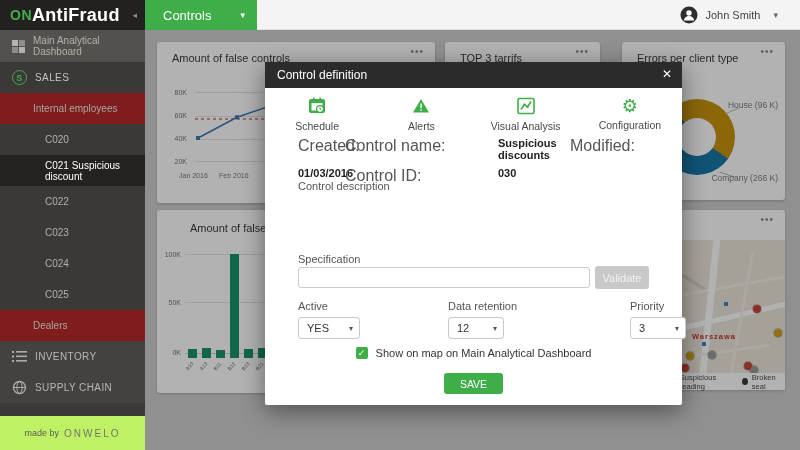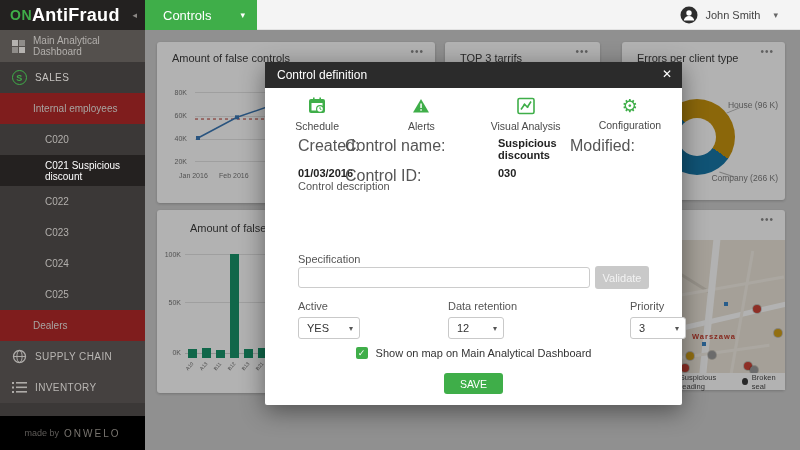--- a/index.html
+++ b/index.html
@@ -20,21 +20,21 @@
 
   
   #sidebar { position:absolute; left:0; top:30px; width:145px; height:420px; background:#3b3837; z-index:25; }
   .srow { display:flex; align-items:center; height:31px; font-size:10px; color:#b3b0ad; cursor:pointer; }
   .srow.top { height:32px; background:#54504d; padding-left:12px; gap:8px;}
   .srow.section { background:#3b3837; padding-left:12px; gap:8px; color:#c6c3c0; letter-spacing:.4px;}
   .srow.section2 { background:#454140; padding-left:12px; gap:8px; color:#b9b6b3; letter-spacing:.4px;}
   .srow.group { background:#7f1d1d; padding-left:33px; color:#a8a5a2;}
   .srow.child { background:#3b3837; padding-left:45px; }
   .srow.child.active { background:#242120; color:#ffffff; }
-  #side-footer { position:absolute; bottom:0; left:0; width:145px; height:34px; background:#000000; display:flex; align-items:center; justify-content:center; gap:5px;}
+  #side-footer { position:absolute; bottom:0; left:0; width:145px; height:34px; background:#bef264; display:flex; align-items:center; justify-content:center; gap:5px;}
   #side-footer .mb { font-size:9px; color:#5f5c59;}
   #side-footer .brand { font-size:10px; color:#78746f; letter-spacing:2px;}
   .grid-icon { width:13px; height:13px; display:grid; grid-template-columns:6px 6px; grid-template-rows:6px 6px; gap:1px;}
   .grid-icon i { background:#b5b2af; } .grid-icon i:nth-child(2), .grid-icon i:nth-child(3){ background:#8f8c89;}
   .s-circle { width:15px; height:15px; border:1.5px solid var(--accent); border-radius:50%; color:var(--accent); font-size:9px; font-weight:bold; display:flex; align-items:center; justify-content:center;}
 
   
   #content { position:absolute; left:145px; top:30px; width:655px; height:420px; background:#cfcfcf; }
   .card { position:absolute; background:#fff; border-radius:3px; box-shadow:0 1px 3px rgba(0,0,0,.2); }
   .card-title { position:absolute; left:15px; top:10px; font-size:11px; color:#3c3c3c;}
@@ -135,37 +135,37 @@
     <div class="srow child">
         <span>C024</span>
       </div>
     <div class="srow child">
         <span>C025</span>
       </div>
     <div class="srow group">
         <span>Dealers</span>
       </div>
     <div class="srow section2">
-      <svg width="15" height="15" viewBox="0 0 15 15">
-          <circle cx="7.5" cy="7.5" r="6" fill="none" stroke="#aeaba8" stroke-width="1.3"></circle>
-          <ellipse cx="7.5" cy="7.5" rx="2.6" ry="6" fill="none" stroke="#aeaba8" stroke-width="1"></ellipse>
-          <line x1="1.5" y1="7.5" x2="13.5" y2="7.5" stroke="#aeaba8" stroke-width="1"></line>
-        </svg>
-      <span>SUPPLY CHAIN</span>
-    </div>
-    <div class="srow section2">
       <svg width="15" height="13" viewBox="0 0 15 13">
           <rect x="0" y="1" width="2" height="2" fill="#aeaba8"></rect>
           <rect x="4" y="1" width="11" height="1.6" fill="#aeaba8"></rect>
           <rect x="0" y="5.5" width="2" height="2" fill="#aeaba8"></rect>
           <rect x="4" y="5.5" width="11" height="1.6" fill="#aeaba8"></rect>
           <rect x="0" y="10" width="2" height="2" fill="#aeaba8"></rect>
           <rect x="4" y="10" width="11" height="1.6" fill="#aeaba8"></rect>
         </svg>
       <span>INVENTORY</span>
+    </div>
+    <div class="srow section2">
+      <svg width="15" height="15" viewBox="0 0 15 15">
+          <circle cx="7.5" cy="7.5" r="6" fill="none" stroke="#aeaba8" stroke-width="1.3"></circle>
+          <ellipse cx="7.5" cy="7.5" rx="2.6" ry="6" fill="none" stroke="#aeaba8" stroke-width="1"></ellipse>
+          <line x1="1.5" y1="7.5" x2="13.5" y2="7.5" stroke="#aeaba8" stroke-width="1"></line>
+        </svg>
+      <span>SUPPLY CHAIN</span>
     </div>
     <div id="side-footer">
       <span class="mb">made by</span>
       <span class="brand">ONWELO</span>
     </div>
   </div>
 
   <div id="content">
 
     <div class="card" id="card-line">

